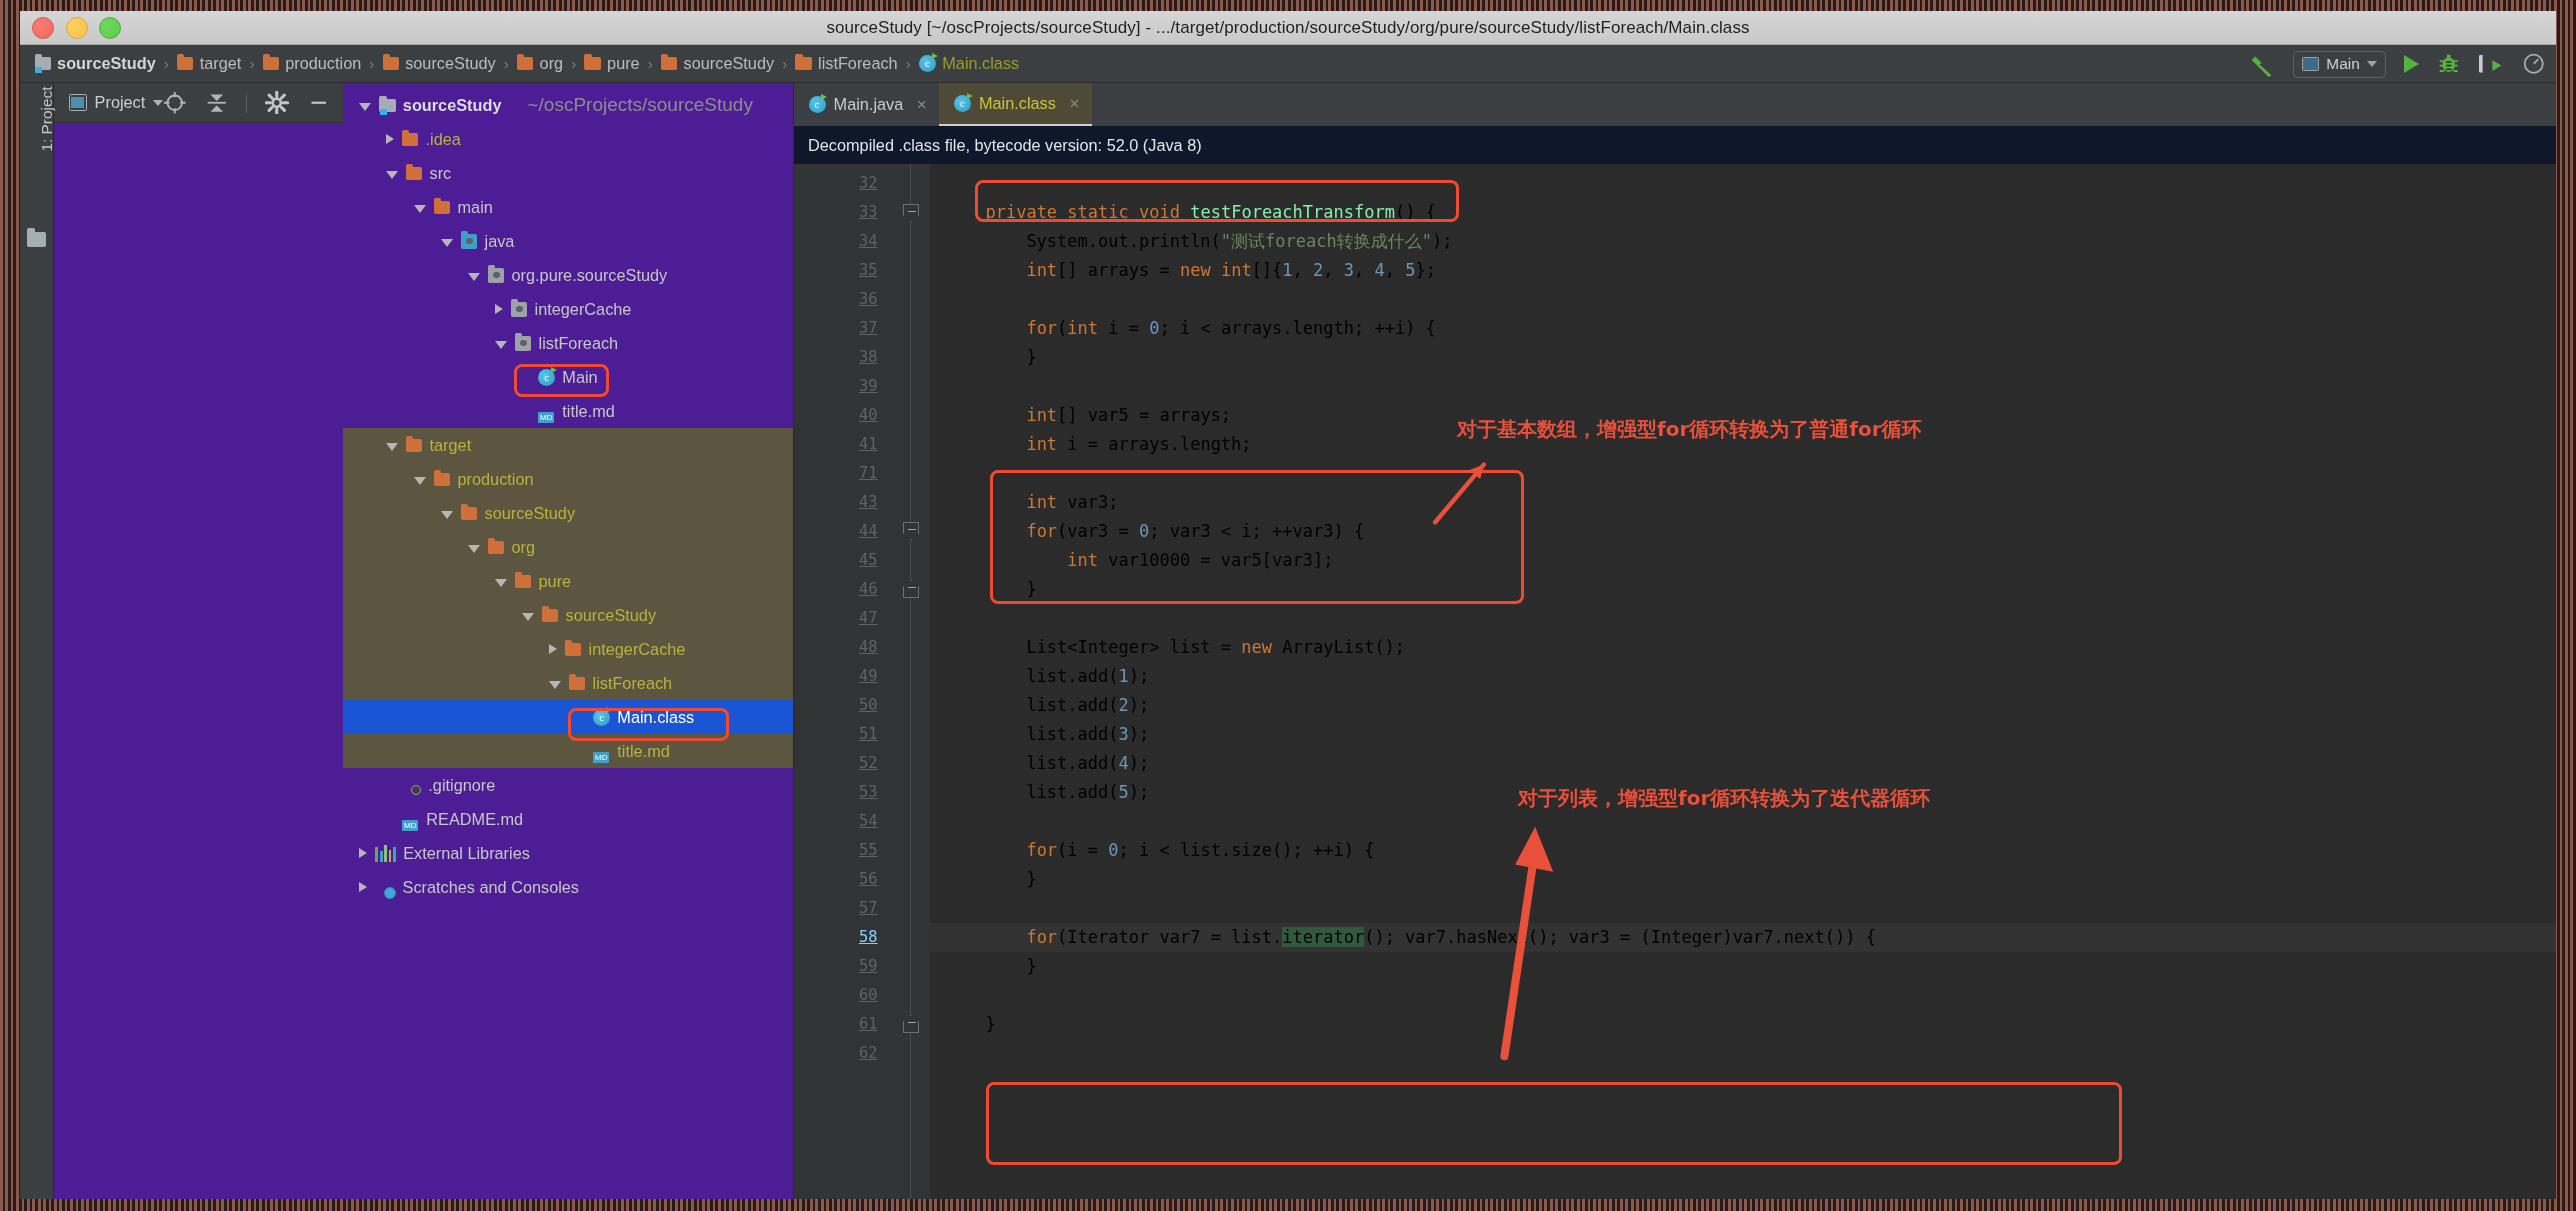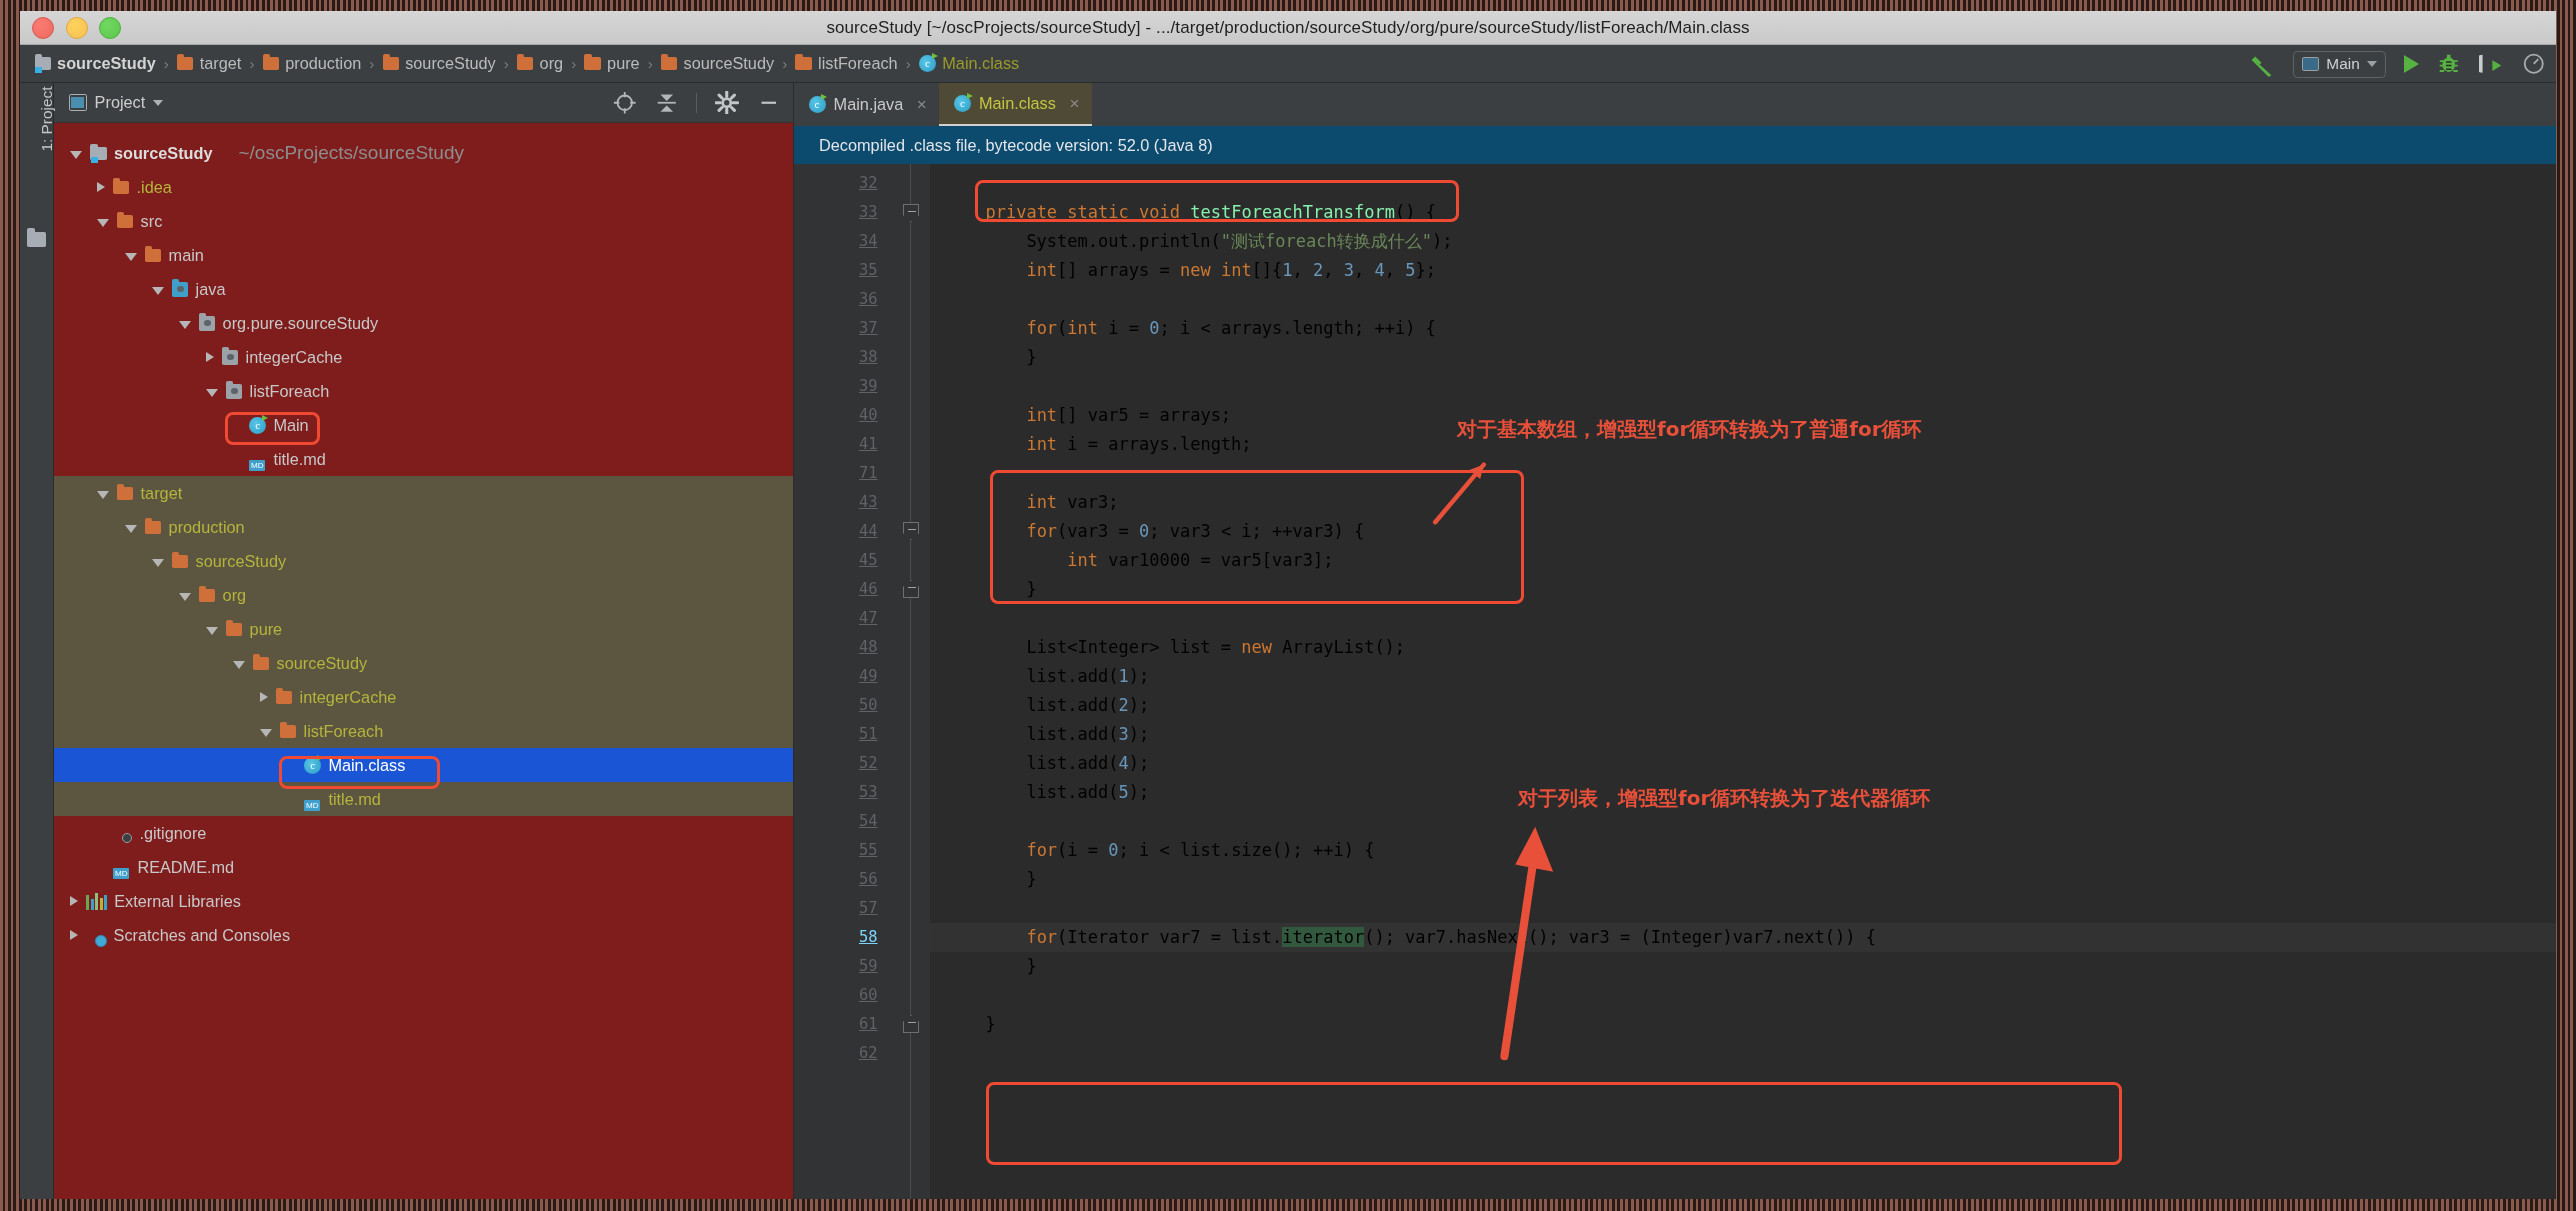--- a/index.html
+++ b/index.html
@@ -109,22 +109,22 @@
     white-space:nowrap;
   }
   .vtab-wrap { position:absolute; top:12.7px; left:0; width:34px; height:136px; }
   .vtabicon {
     position:absolute; top:149px; left:7.2px; width:19px; height:15.4px;
     background:#a6adb4; border-radius:0.9px 1.8px 1.8px 1.8px;
   }
   .vtabicon::before { content:""; position:absolute; left:0; top:-3.6px; width:8.1px;height:4.5px;background:#a6adb4;border-radius:1.8px 1.8px 0 0;}
   
   .project {
-    width: 740px; flex:none; background:#7f1d1d;
-    border-right:0.9px solid #2b2b2b; display:flex; flex-direction:column;gap:8px;
+    width: 740px; flex:none; background:#4c1d95;
+    border-right:0.9px solid #2b2b2b; display:flex; flex-direction:row;
   }
   .ptitle {
     height: 40px; display:flex; align-items:center;
     padding: 0 12.7px 0 14.5px; border-bottom:0.9px solid #323232;
     background:#3c3f41;
   }
   .ptitle .ticon {
     width:18px;height:16.3px;border:1.8px solid #a8b0b6; background:#3c3f41; border-radius:1.8px;
     position:relative; flex:none;
   }
@@ -189,22 +189,22 @@
   
   .editor { flex:1; display:flex; flex-direction:column; background:#2b2b2b; min-width:0; }
   .tabs { height:43px; background:#3c3f41; display:flex; align-items:stretch; }
   .tab {
     display:flex; align-items:center; gap:8.1px; padding:0 12.7px 0 14.5px;
     font-size:16.3px; color:#c9c9c9; position:relative; cursor:pointer;
   }
   .tab.active { background:#4e4a36; color:#c5c540; border-bottom:2.7px solid #d0d0d0; }
   .tab .x { color:#8b8b8b; font-size:17px; margin-left:5.4px; }
   .notice {
-    height:38px; background:#0c4a6e; color:#e2e6ea; font-size:16.3px;
-    display:flex; align-items:center; padding-left:25px;
+    height:38px; background:#0f172a; color:#e2e6ea; font-size:16.3px;
+    display:flex; align-items:center; padding-left:14px;
   }
   .codearea { flex:1; display:flex; position:relative; overflow:hidden; background:#2b2b2b; }
   .gutter {
     width:98px; flex:none; background:#313335; position:relative;
     font-family:"DejaVu Sans Mono", monospace; font-size:15.4px; color:#606366;
     text-align:right; padding-right:14.5px; padding-top:5.4px;
   }
   .gutter .ln { height:29px; line-height:29px;text-decoration:underline; }
   .foldcol { width:38px; flex:none; background:#313335; position:relative; }
   .foldline { position:absolute; left:18px; top:0; bottom:0; width:0.9px; background:#4b4e50; }

